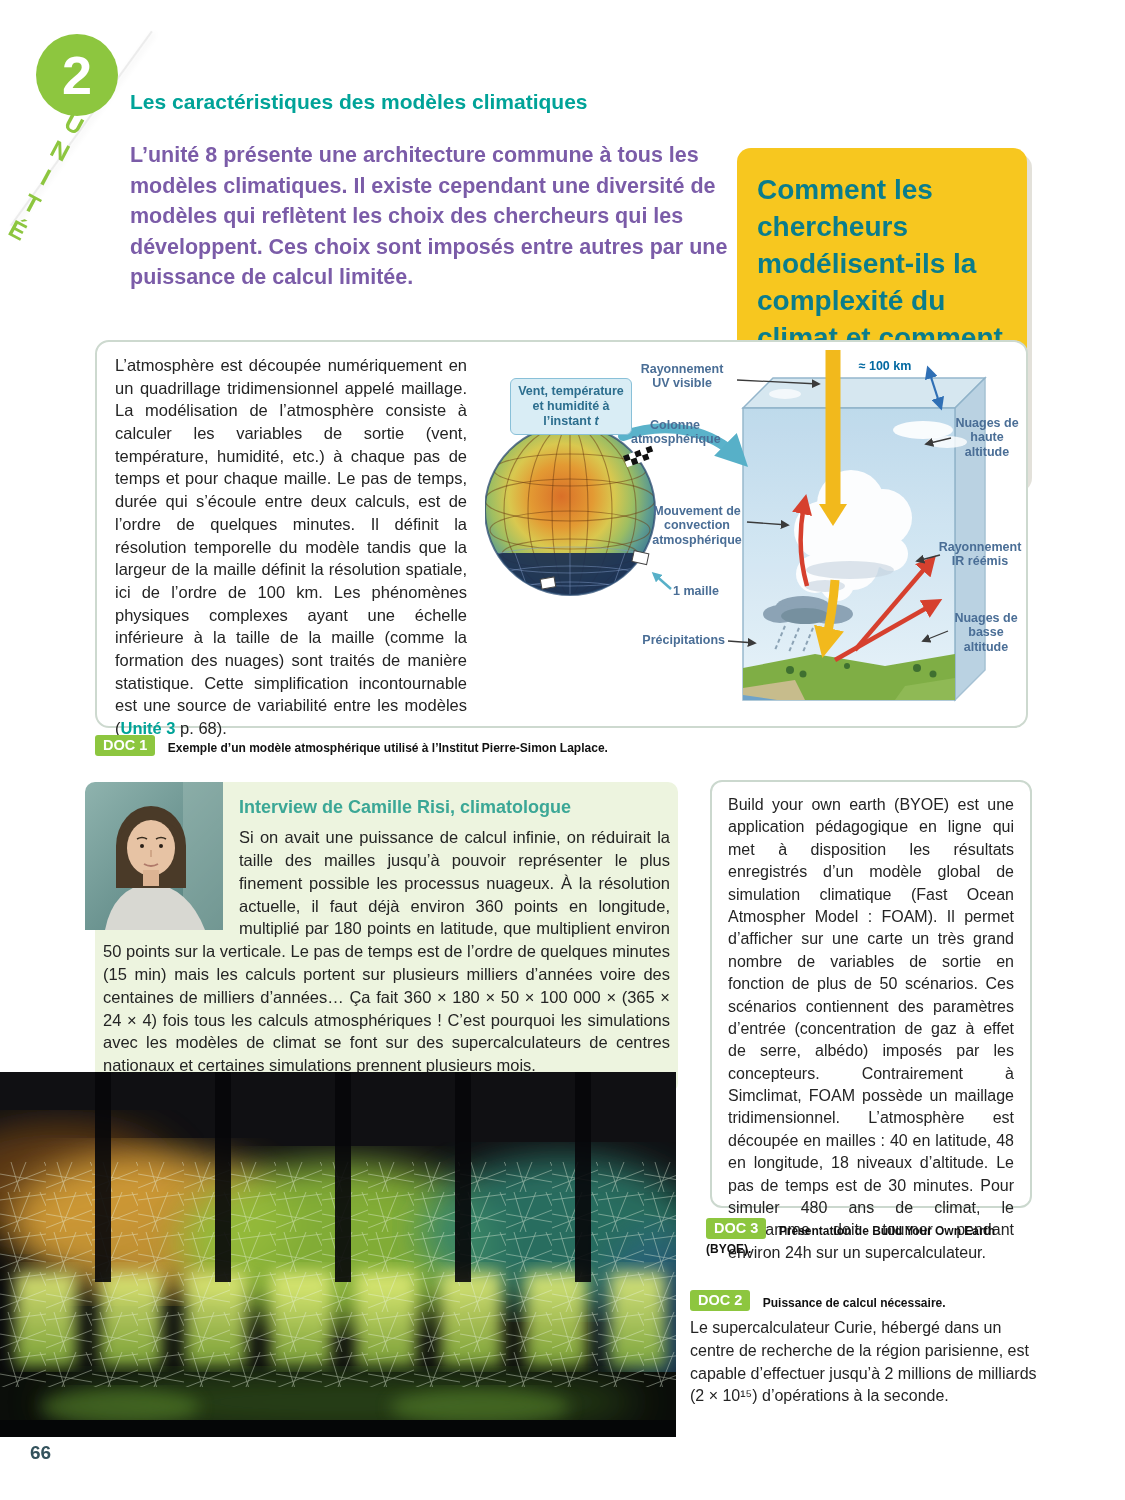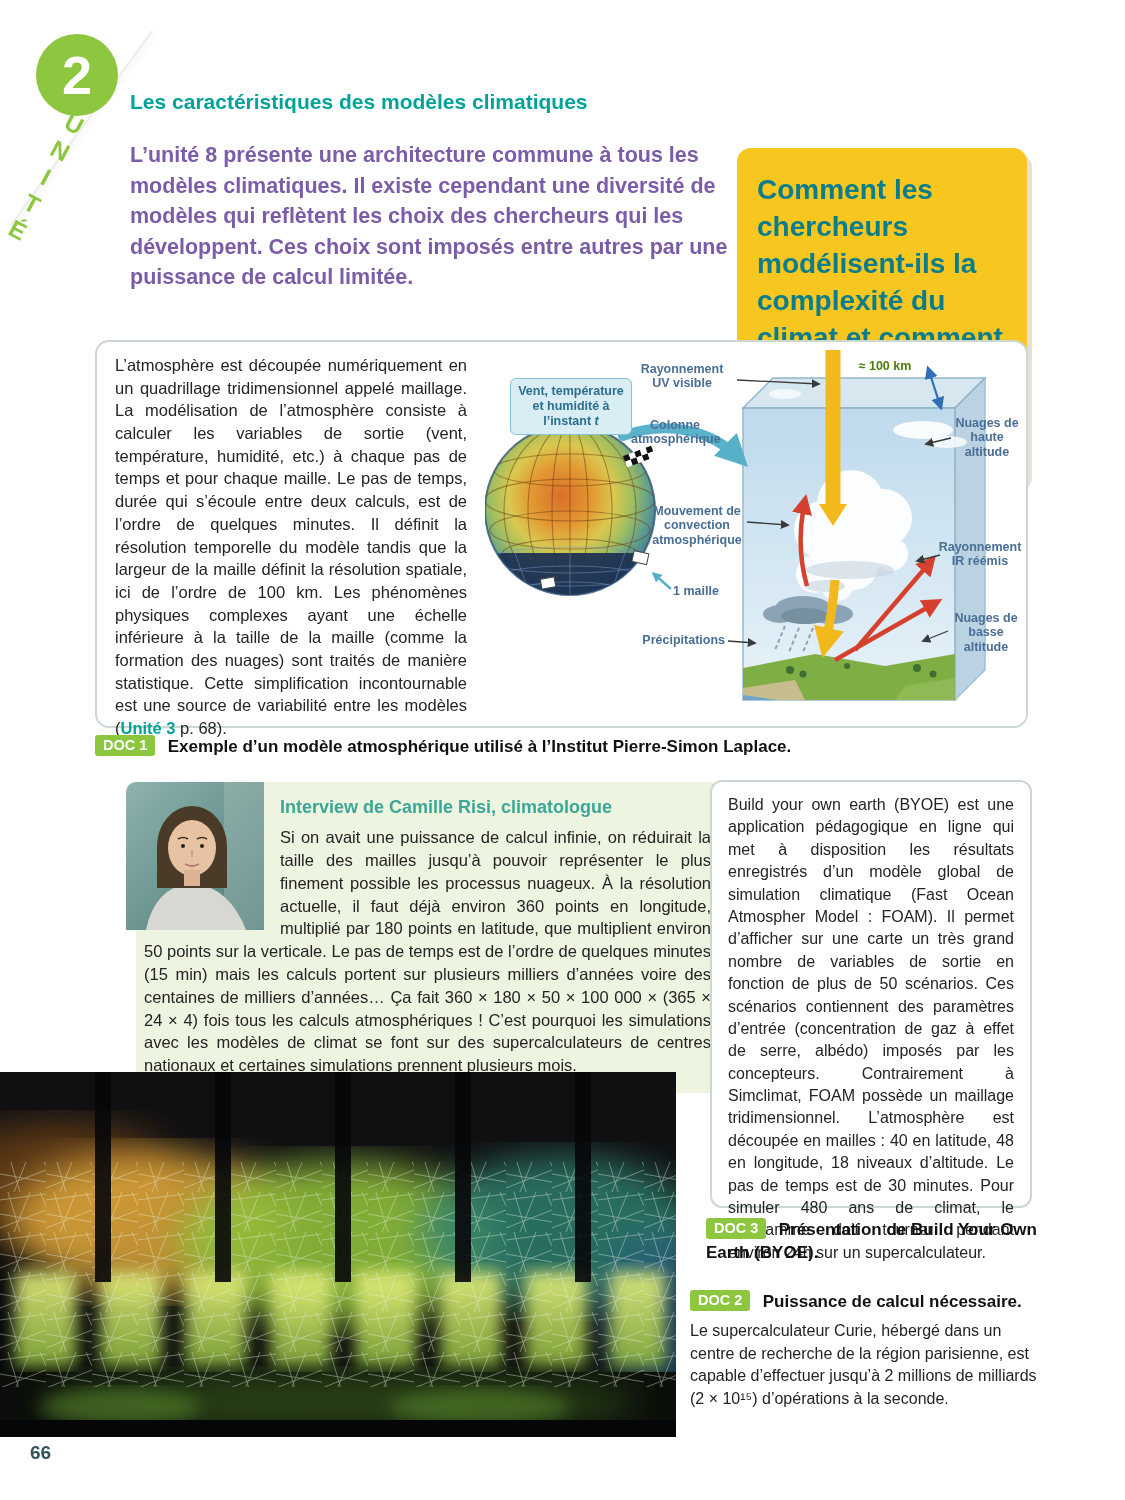--- a/index.html
+++ b/index.html
@@ -19,42 +19,42 @@
   .page-title{position:absolute;left:130px;top:76px;font-size:21px;font-weight:bold;color:#00A398;}
   .intro{position:absolute;left:130px;top:140px;width:600px;font-size:21.5px;font-weight:bold;
      color:#7B5CA8;line-height:1.42;}
   .question-box{position:absolute;left:737px;top:148px;width:250px;background:#F7C71F;
      border-radius:14px;padding:24px 20px 18px;font-size:28px;font-weight:bold;color:#0A7D8C;
      line-height:1.32;box-shadow:5px 6px 0 rgba(175,170,150,.35);}
 
   
   .doc-badge{display:inline-block;background:#8DC63F;color:#fff;font-weight:bold;font-size:14.5px;
      padding:2px 8px 3px;border-radius:3px;margin-right:8px;vertical-align:2px;}
-  .caption{font-size:17px;font-weight:bold;color:#111;line-height:1.35;}
+  .caption{font-size:12px;font-weight:bold;color:#111;line-height:1.35;}
 
   
   .doc1-box{position:absolute;left:95px;top:340px;width:933px;height:388px;background:#fff;
      border:2px solid #CDD9CF;border-radius:14px;box-sizing:border-box;}
   .doc1-text{position:absolute;left:18px;top:12px;width:352px;font-size:16.5px;line-height:1.375;
      text-align:justify;color:#242424;hyphens:auto;}
   .unit-link{color:#00A398;font-weight:bold;}
   .doc1-caption{position:absolute;left:95px;top:735px;width:920px;}
 
   
   .diagram{position:absolute;left:388px;top:6px;width:540px;height:372px;}
   .diagram svg{position:absolute;left:0;top:0;}
   .dlabel{position:absolute;font-size:12.5px;font-weight:bold;color:#4A6E96;line-height:1.15;
      text-align:center;}
   .instant-box{position:absolute;left:25px;top:30px;width:112px;background:#D9EDF5;
      border:1.5px solid #89C0D8;border-radius:6px;padding:5px 4px;font-size:12.5px;font-weight:bold;
      color:#2C6E8E;text-align:center;line-height:1.2;}
 
   
   .interview-box{position:absolute;left:95px;top:782px;width:583px;min-height:288px;
-     background:#EDF4DF;border-radius:10px;box-sizing:border-box;padding:12px 8px 16px;margin-left:41px;}
+     background:#EDF4DF;border-radius:10px;box-sizing:border-box;padding:12px 8px 16px;}
   .interview-photo{float:left;width:138px;height:148px;margin:-12px 16px 4px -18px;
      border-radius:10px 0 0 0;overflow:hidden;}
   .interview-title{color:#3BA796;font-size:18px;font-weight:bold;line-height:1.3;margin:2px 0 7px;}
   .interview-body{margin:0;font-size:16.5px;line-height:1.38;text-align:justify;color:#242424;}
 
   
   .supercomputer{position:absolute;left:0;top:1072px;width:676px;height:365px;overflow:hidden;}
 
   
   .byoe-box{position:absolute;left:710px;top:780px;width:322px;height:428px;background:#fff;
@@ -234,21 +234,21 @@
           <line x1="463" y1="283" x2="438" y2="293" marker-end="url(#ab)"></line>
           <line x1="243" y1="293" x2="270" y2="295" marker-end="url(#ab)"></line>
         </g>
       </g>
     </svg>
 
     <div class="instant-box">
       <span>Vent, température et humidité à l’instant </span><i>t</i>
     </div>
     <div class="dlabel" style="left:148px;top:14px;width:98px;">Rayonnement UV visible</div>
-    <div class="dlabel" style="left:366px;top:11px;width:68px;color:#4d7c0f;">≈ 100 km</div>
+    <div class="dlabel" style="left:366px;top:11px;width:68px;color:#0369a1;">≈ 100 km</div>
     <div class="dlabel" style="left:146px;top:70px;width:88px;">Colonne atmosphérique</div>
     <div class="dlabel" style="left:469px;top:68px;width:66px;">Nuages de haute altitude</div>
     <div class="dlabel" style="left:164px;top:156px;width:96px;">Mouvement de convection atmosphérique</div>
     <div class="dlabel" style="left:453px;top:192px;width:84px;">Rayonnement IR réémis</div>
     <div class="dlabel" style="left:188px;top:236px;width:70px;text-align:left;">1 maille</div>
     <div class="dlabel" style="left:468px;top:263px;width:66px;">Nuages de basse altitude</div>
     <div class="dlabel" style="left:155px;top:285px;width:85px;text-align:right;">Précipitations</div>
   </div>
 </div>
 

